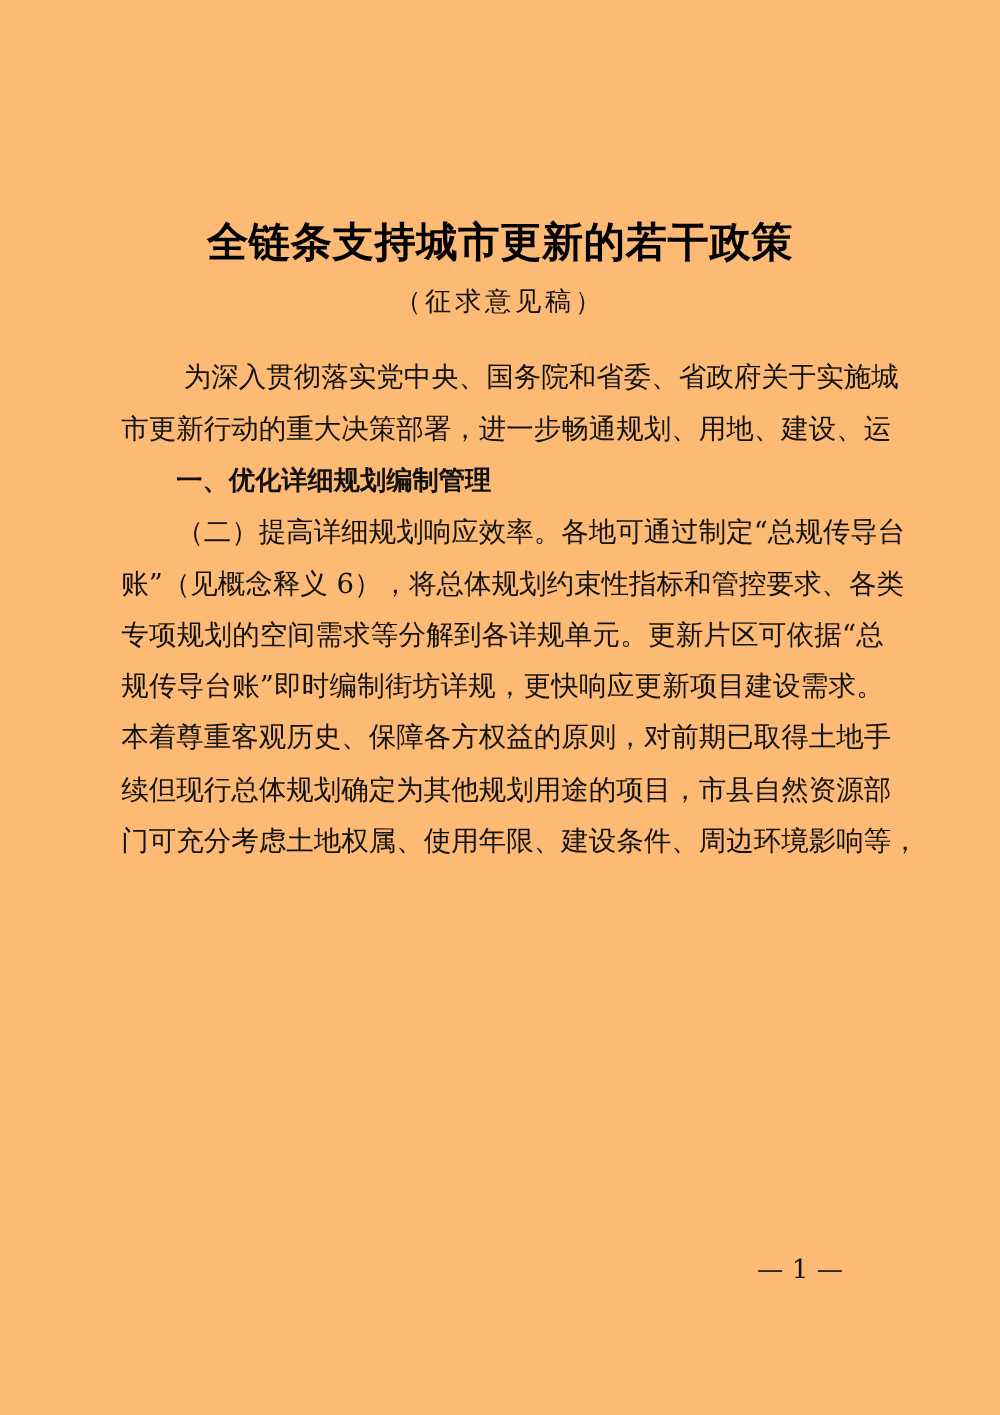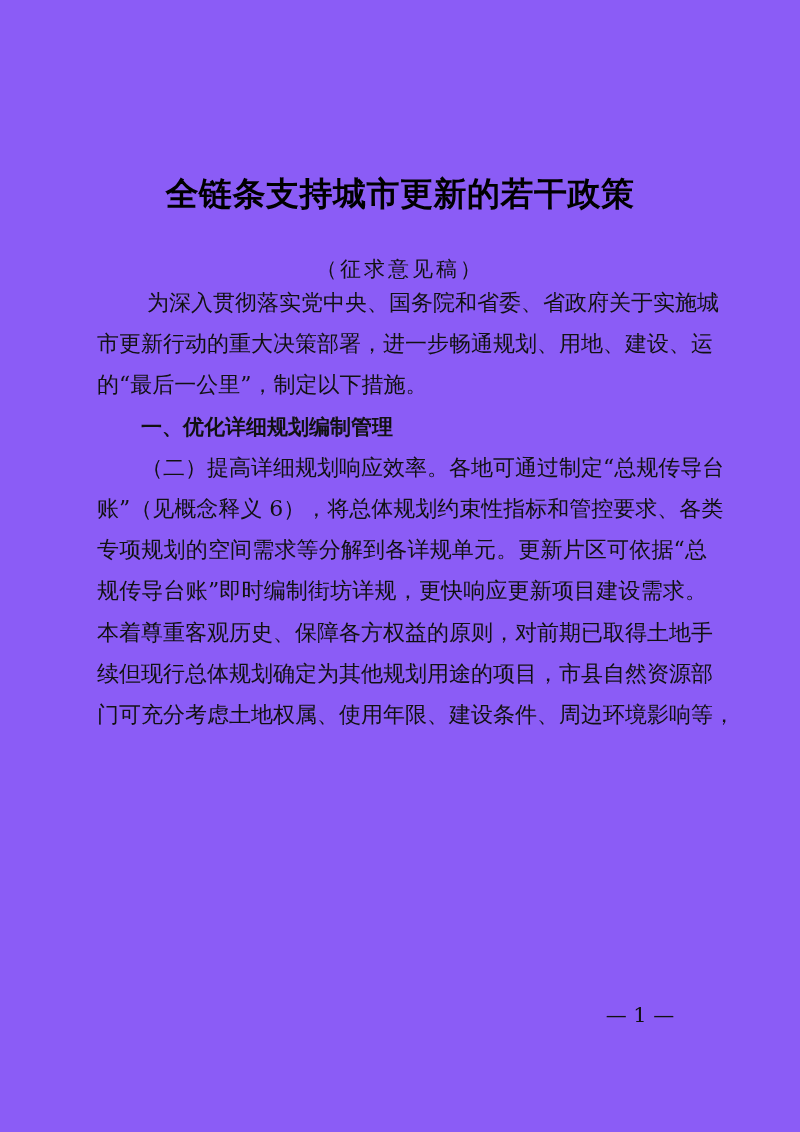--- a/index.html
+++ b/index.html
@@ -13,21 +13,21 @@
       position: relative;
       overflow: hidden;
       font-family: "DejaVu Serif", "Liberation Serif", serif;
       color: #111111;
     }
     .page {
       position: absolute;
       left: 0; top: 0;
       width: 800px;
       height: 1132px;
-      background: #8b5cf6;
+      background: #fdba74;
     }
     .title {
       position: absolute;
       left: 0;
       width: 800px;
       top: 172px;
       text-align: center;
       font-size: 33px;
       font-weight: bold;
       letter-spacing: 0.5px;
@@ -38,21 +38,20 @@
     .subtitle {
       position: absolute;
       left: 0;
       width: 800px;
       top: 226px;
       text-align: center;
       font-size: 21px;
       letter-spacing: 3px;
       line-height: 30px;
       color: #111;
-      margin-top: 28px;
     }
     .body {
       position: absolute;
       left: 97px;
       top: 282px;
       width: 610px;
     }
     .line {
       height: 41.2px;
       line-height: 41.2px;
@@ -93,21 +92,20 @@
 <div class="page">
 
   <div class="title">全链条支持城市更新的若干政策</div>
   <div class="subtitle">（征求意见稿）</div>
 
   <div class="body">
 
     <div>
       <div class="line indent">为深入贯彻落实党中央、国务院和省委、省政府关于实施城</div>
       <div class="line">市更新行动的重大决策部署，进一步畅通规划、用地、建设、运</div>
-      <div class="line last">的“最后一公里”，制定以下措施。</div>
     </div>
 
     <div class="line heading">一、优化详细规划编制管理</div>
 
 
     <div>
       <div class="line indent" style="padding-left:44px;">（二）提高详细规划响应效率。各地可通过制定“总规传导台</div>
       <div class="line">账”（见概念释义 6），将总体规划约束性指标和管控要求、各类</div>
       <div class="line">专项规划的空间需求等分解到各详规单元。更新片区可依据“总</div>
       <div class="line">规传导台账”即时编制街坊详规，更快响应更新项目建设需求。</div>

